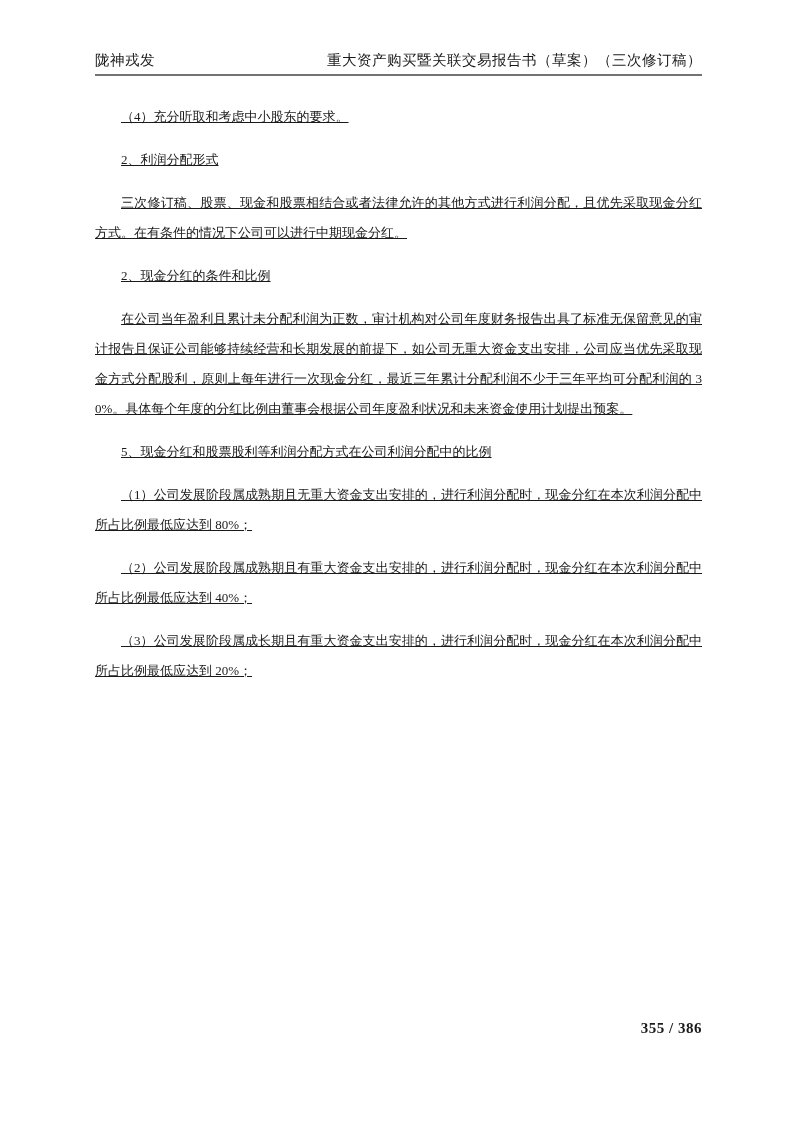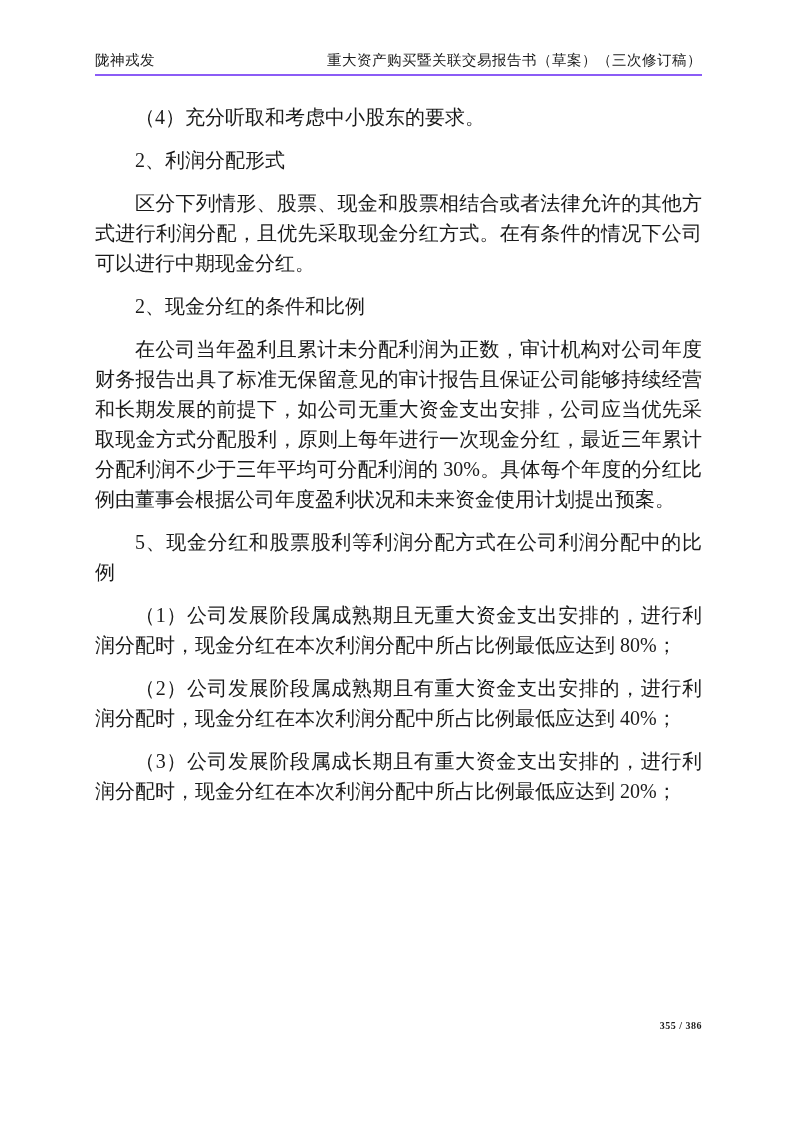--- a/index.html
+++ b/index.html
@@ -20,61 +20,62 @@
     left: 95px;
     width: 607px;
     top: 0;
   }
   .header {
     display: flex;
     justify-content: space-between;
     align-items: flex-end;
     margin-top: 51px;
     padding-bottom: 4px;
-    border-bottom: 2px solid #8b5cf6;
+    border-bottom: 2px solid #737373;
     font-size: 14.5px;
     letter-spacing: 0.5px;
     white-space: nowrap;
   }
   .doc-body {
     margin-top: 26px;
-    font-size: 20px;
+    font-size: 13px;
     line-height: 30px;
     text-align: justify;
     text-justify: inter-ideograph;
+    text-decoration: underline;
   }
   .doc-body p {
     text-indent: 2em;
     margin-bottom: 13px;
     word-break: break-all;
   }
   .footer {
     position: absolute;
     top: 1020px;
     right: 91px;
-    font-size: 10px;
+    font-size: 15px;
     font-weight: bold;
     letter-spacing: 0.5px;
   }
 </style>
 </head>
 <body>
 
 <div class="page">
   <div class="content">
 
     <div class="header">
       <span>陇神戎发</span>
       <span>重大资产购买暨关联交易报告书（草案）（三次修订稿）</span>
     </div>
 
     <div class="doc-body">
       <p>（4）充分听取和考虑中小股东的要求。</p>
       <p>2、利润分配形式</p>
-      <p>区分下列情形、股票、现金和股票相结合或者法律允许的其他方式进行利润分配，且优先采取现金分红方式。在有条件的情况下公司可以进行中期现金分红。</p>
+      <p>三次修订稿、股票、现金和股票相结合或者法律允许的其他方式进行利润分配，且优先采取现金分红方式。在有条件的情况下公司可以进行中期现金分红。</p>
       <p>2、现金分红的条件和比例</p>
       <p>在公司当年盈利且累计未分配利润为正数，审计机构对公司年度财务报告出具了标准无保留意见的审计报告且保证公司能够持续经营和长期发展的前提下，如公司无重大资金支出安排，公司应当优先采取现金方式分配股利，原则上每年进行一次现金分红，最近三年累计分配利润不少于三年平均可分配利润的 30%。具体每个年度的分红比例由董事会根据公司年度盈利状况和未来资金使用计划提出预案。</p>
       <p>5、现金分红和股票股利等利润分配方式在公司利润分配中的比例</p>
       <p>（1）公司发展阶段属成熟期且无重大资金支出安排的，进行利润分配时，现金分红在本次利润分配中所占比例最低应达到 80%；</p>
       <p>（2）公司发展阶段属成熟期且有重大资金支出安排的，进行利润分配时，现金分红在本次利润分配中所占比例最低应达到 40%；</p>
       <p>（3）公司发展阶段属成长期且有重大资金支出安排的，进行利润分配时，现金分红在本次利润分配中所占比例最低应达到 20%；</p>
     </div>
 
   </div>
 

